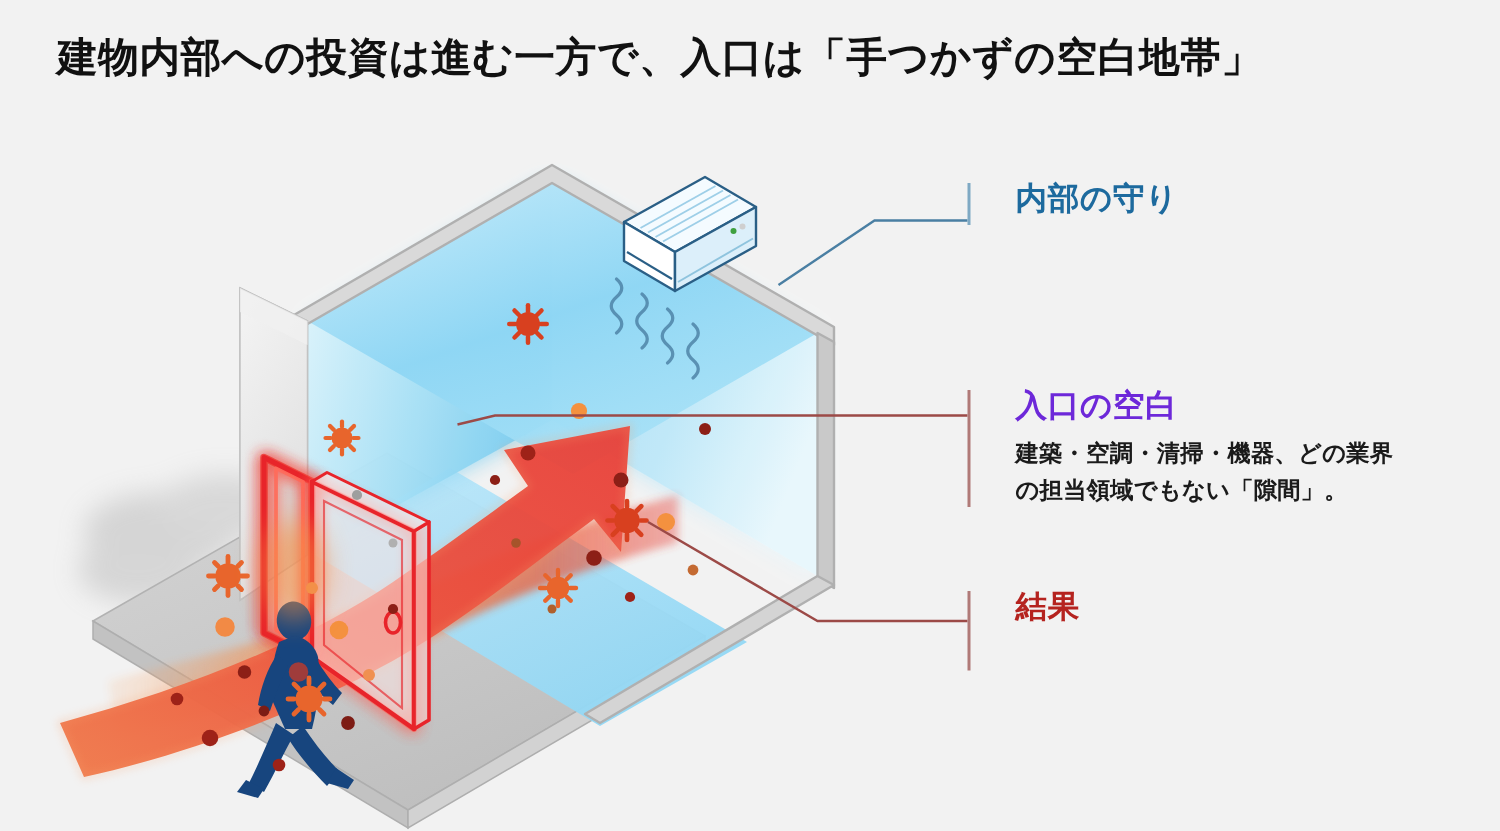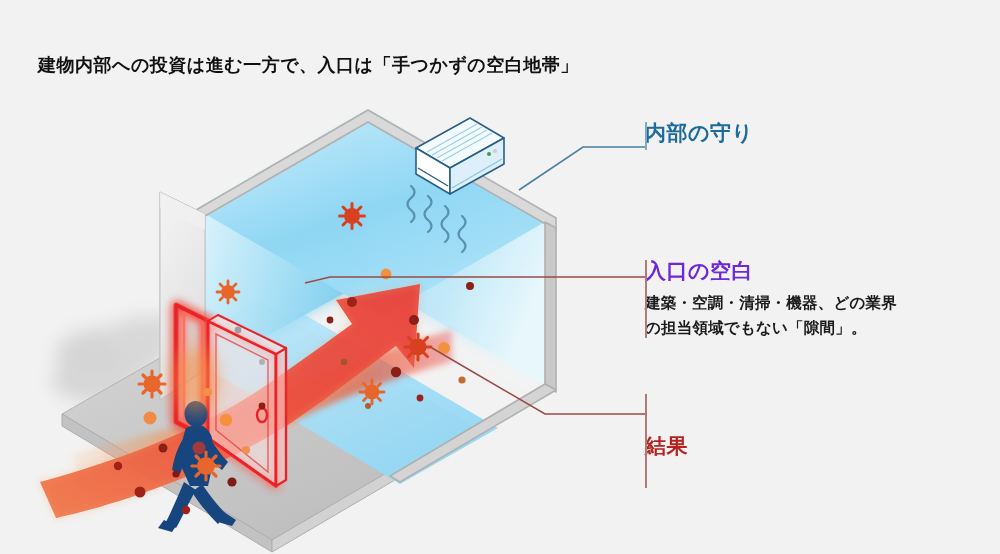--- a/index.html
+++ b/index.html
@@ -14,27 +14,26 @@
     position:relative;
     width:1000px; height:554px;
     background:#f2f2f2;
   }
 
   
   #title{
     position:absolute;
     left:38px; top:22px;
     width:920px;
-    font-size:18px;
+    font-size:27px;
     font-weight:700;
     letter-spacing:.5px;
     color:#111111;
     line-height:1.25;
     white-space:nowrap;
-    margin-top:32px;
   }
 
   
   #stage{
     position:absolute;
     left:0; top:62px;
     width:660px; height:492px;
   }
   #stage svg{ display:block; width:660px; height:492px; }
 
@@ -43,21 +42,21 @@
     position:absolute; left:0; top:0;
     width:1000px; height:554px;
     pointer-events:none;
   }
 
   
   .ann{
     position:absolute;
     left:645px;
     width:330px;
-    padding-left:0;
+    padding-left:32px;
   }
   .ann .bar{
     position:absolute;
     left:0; top:2px;
     width:2px;
     height:calc(100% - 4px);
   }
   .ann h3{
     font-size:21px;
     font-weight:700;
@@ -73,21 +72,21 @@
     letter-spacing:.2px;
   }
   #ann-0{ top:120px; }
   #ann-1{ top:258px; }
   #ann-2{ top:392px; }
 
   #ann-0 h3{ color:#1d6a9e; }
   #ann-0 .bar{ background:#7fa9c4; }
   #ann-1 h3{ color:#6d28d9; }
   #ann-1 .bar{ background:#b07a78; }
-  #ann-2 h3{ color:#b5231f;margin-top:41px; }
+  #ann-2 h3{ color:#b5231f; }
   #ann-2 .bar{ background:#b07a78; }
 </style>
 </head>
 <body>
 
 <div id="page">
 
   <h1 id="title">建物内部への投資は進む一方で、入口は「手つかずの空白地帯」</h1>
 
   <div id="stage">

